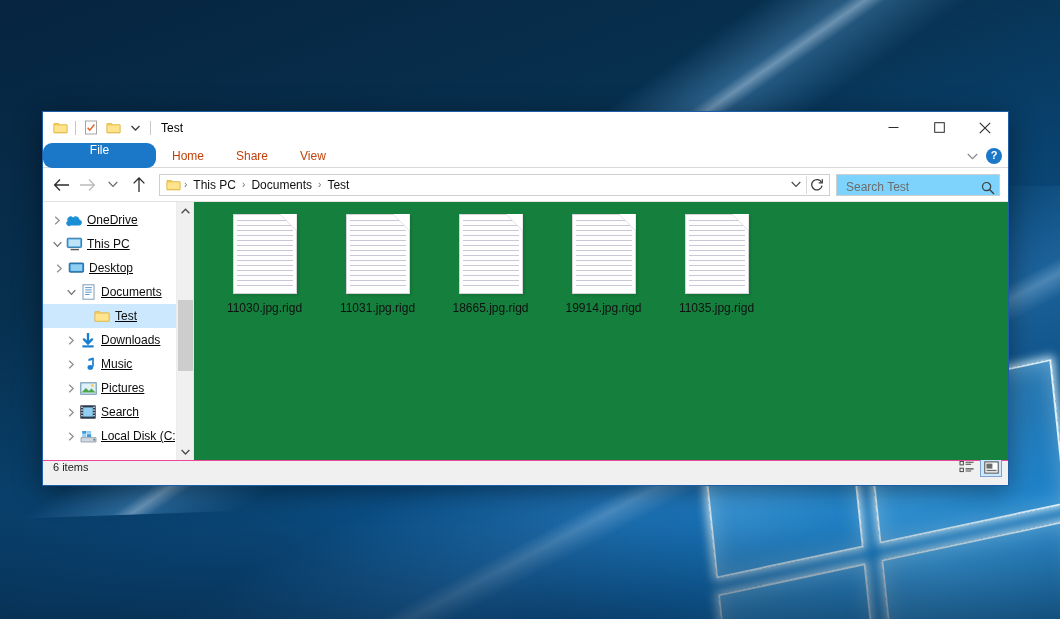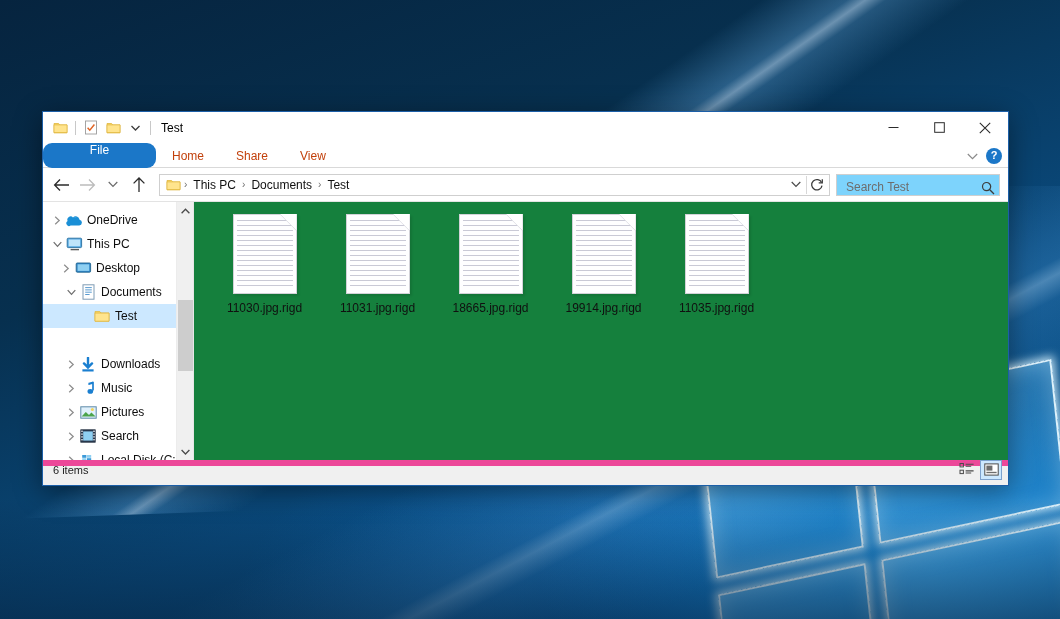--- a/index.html
+++ b/index.html
@@ -213,20 +213,21 @@
     flex: 1; display: flex; min-height: 0;
     border-top: 1px solid #e3e3e3;
   }
 
   .sidebar {
     width: 150px; min-width: 150px;
     background: #fff;
     position: relative;
     overflow: hidden;
     padding-top: 6px;
+    text-decoration: underline;
   }
   .tree { font-size: 12px; }
   .tnode {
     height: 24px;
     display: flex; align-items: center;
     padding-right: 4px;
     white-space: nowrap;
   }
   .tnode.sel { background: #cce8ff; }
   .chev {
@@ -308,21 +309,21 @@
   .fname {
     font-size: 12px; color: #101010;
     text-align: center; line-height: 14px;
     white-space: nowrap;
   }
 
   
   .statusbar {
     height: 25px; min-height: 25px;
     background: #f0f0f0;
-    border-top: 6px solid #ec4899;
+    border-top: 1px solid #ec4899;
     display: flex; align-items: center;
     padding: 0 6px 12px 10px;
     font-size: 11px; color: #1c1c1c;
   }
   .status-spacer { flex: 1; }
   .vbtn {
     width: 22px; height: 20px;
     display: flex; align-items: center; justify-content: center;
     margin-left: 2px;
   }
@@ -504,21 +505,21 @@
             </span>
             <span class="tic">
               <svg width="17" height="14" viewBox="0 0 17 14">
                 <rect x="1.2" y="1.2" width="14.4" height="9.4" rx="1" fill="#4aa3e0" stroke="#2a6f9e" stroke-width=".9"></rect>
                 <rect x="2.6" y="2.5" width="11.6" height="6.8" fill="#bfe4fa"></rect>
                 <path d="M4.6 12.6h8.4" stroke="#5b5b5b" stroke-width="1.4"></path>
               </svg>
             </span>
             <span class="tlabel">This PC</span>
           </div>
-          <div class="tnode" style="padding-left: 15px;">
+          <div class="tnode" style="padding-left: 8px;">
             <span class="chev">
               <svg width="7" height="9" viewBox="0 0 7 9">
                 <path d="M1.2 0.8L5.2 4.5 1.2 8.2" fill="none" stroke="#8d8d8d" stroke-width="1.25"></path>
               </svg>
             </span>
             <span class="tic">
               <svg width="17" height="14" viewBox="0 0 17 14">
                 <rect x="1.2" y="2" width="14.4" height="9.2" rx="1" fill="#2f86c8" stroke="#23658f" stroke-width=".9"></rect>
                 <rect x="2.6" y="3.3" width="11.6" height="6.6" fill="#8fd0f2"></rect>
               </svg>
@@ -542,21 +543,21 @@
           <div class="tnode sel" style="padding-left: 34px;">
             <span class="chev"></span>
             <span class="tic">
               <svg width="16" height="14" viewBox="0 0 16 14">
                 <path d="M1 2.6h4.8l1.2 1.4H15v8.2H1z" fill="#fbd96a" stroke="#e0b63f" stroke-width=".8"></path>
                 <path d="M1 4.1h14v8.1H1z" fill="#ffe48d" stroke="#e0b63f" stroke-width=".7"></path>
               </svg>
             </span>
             <span class="tlabel">Test</span>
           </div>
-          <div class="tnode" style="padding-left: 20px; margin-top: 24px;">
+          <div class="tnode" style="padding-left: 20px;">
             <span class="chev">
               <svg width="7" height="9" viewBox="0 0 7 9">
                 <path d="M1.2 0.8L5.2 4.5 1.2 8.2" fill="none" stroke="#8d8d8d" stroke-width="1.25"></path>
               </svg>
             </span>
             <span class="tic">
               <svg width="14" height="15" viewBox="0 0 14 15">
                 <path d="M7 0.8v7.4M3 6.4L7 10.6l4-4.2" fill="none" stroke="#1a7fd0" stroke-width="2.4" stroke-linecap="round"></path>
                 <path d="M1.4 13.4h11.2" stroke="#1a7fd0" stroke-width="2.2"></path>
               </svg>

